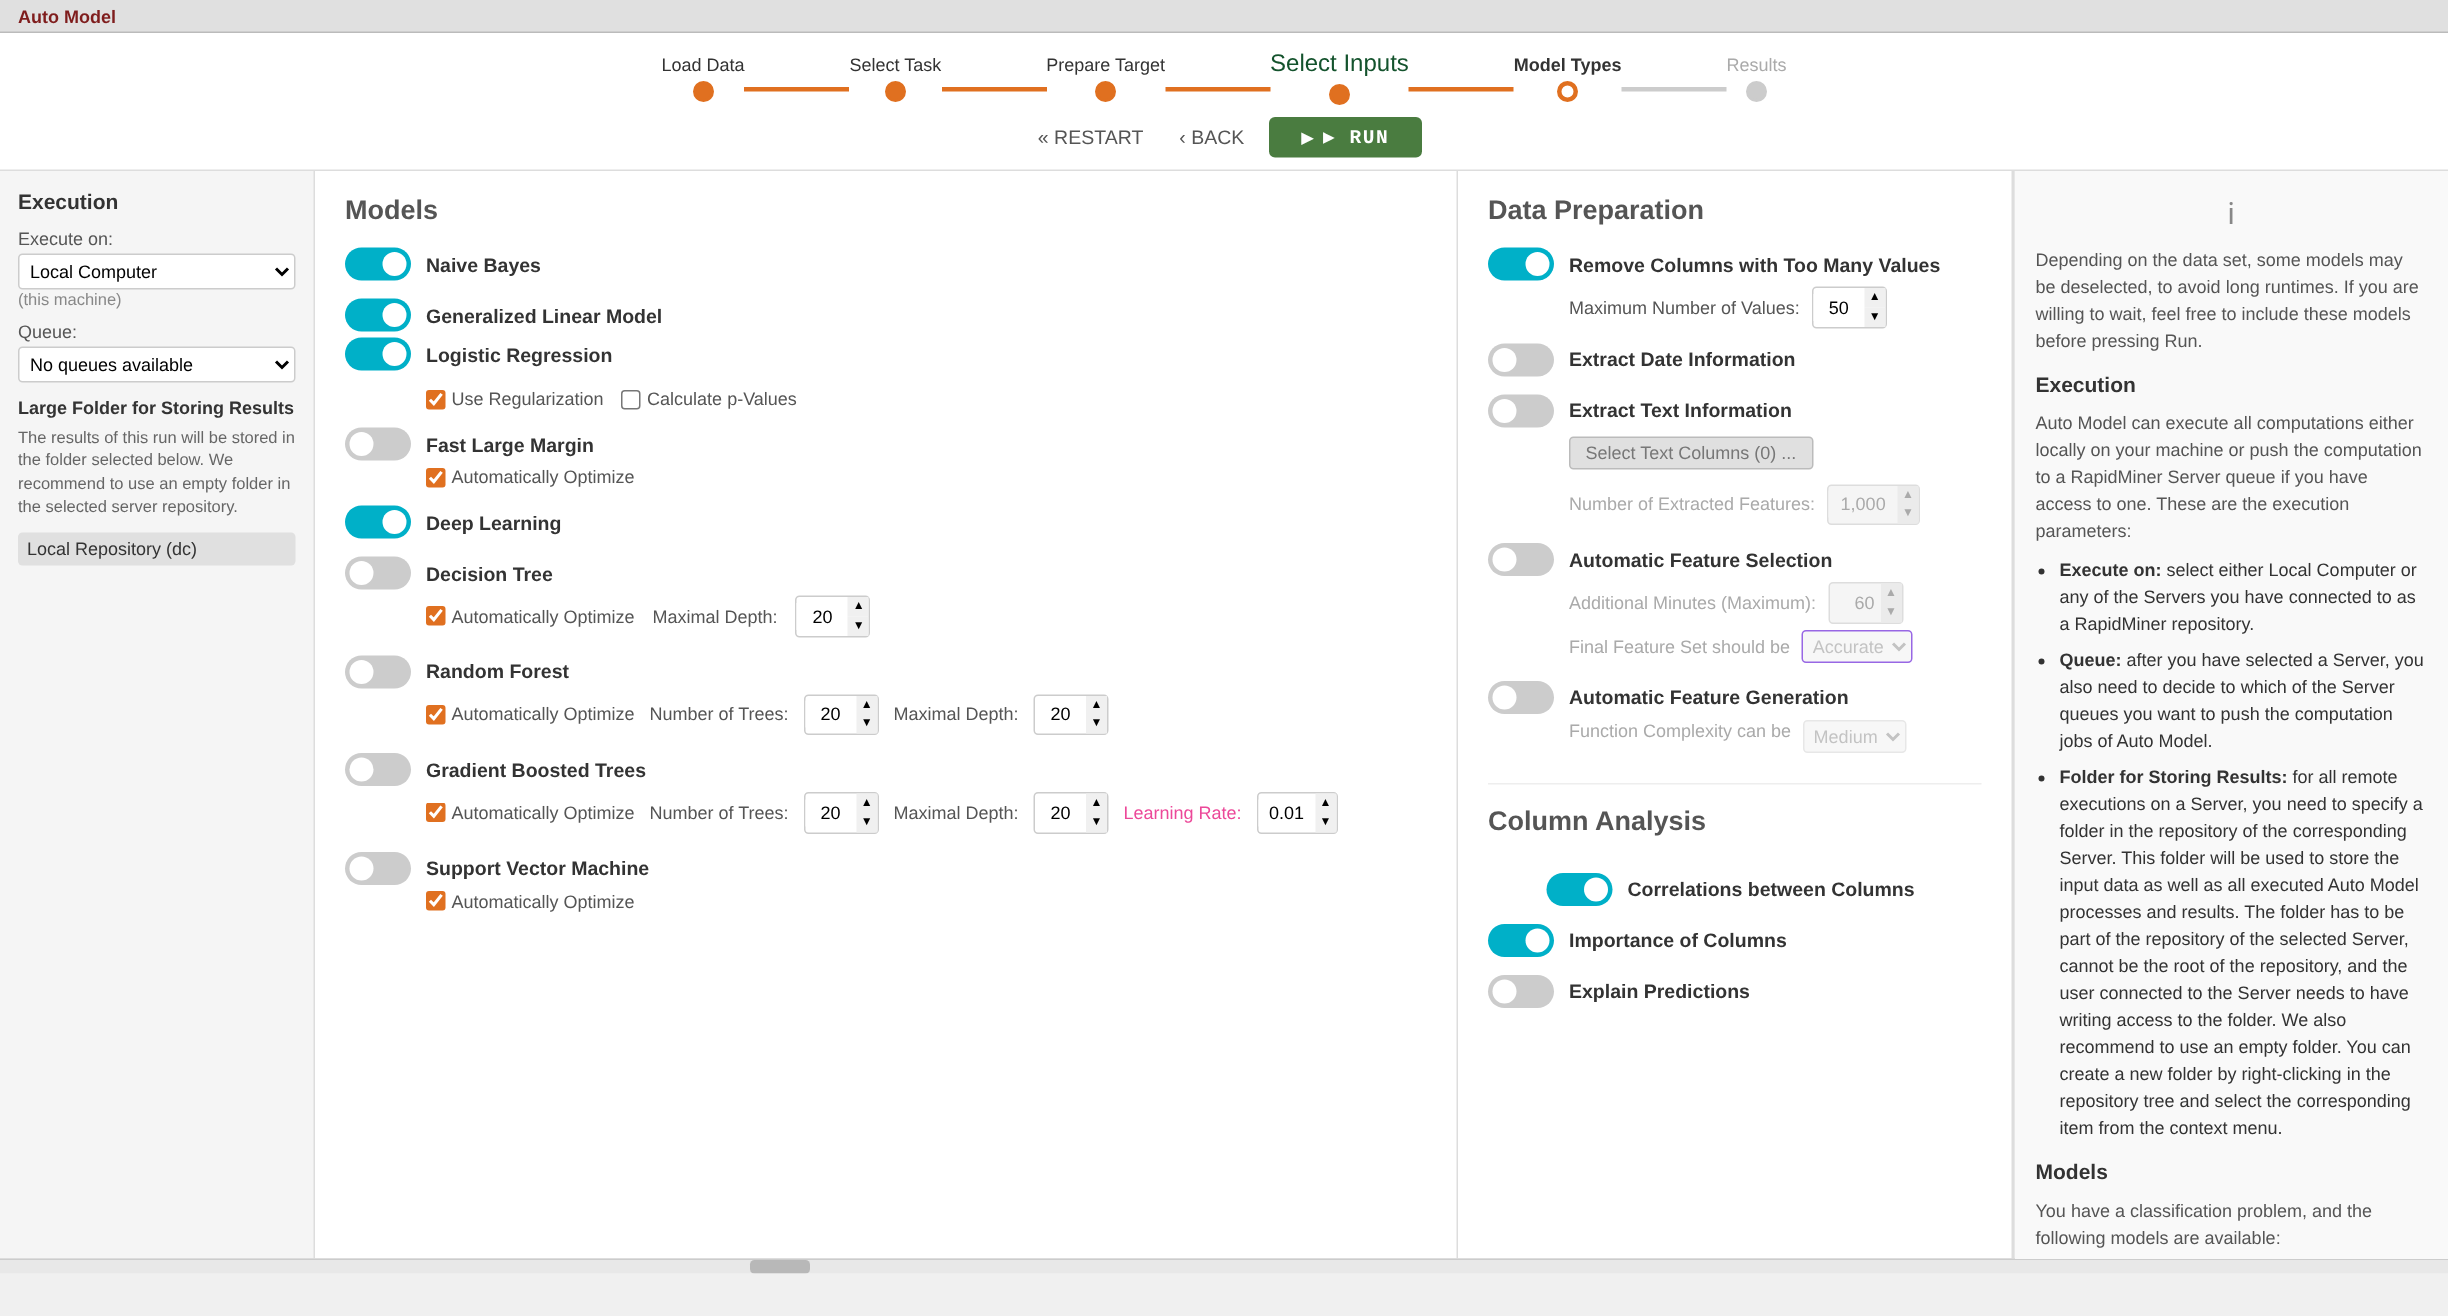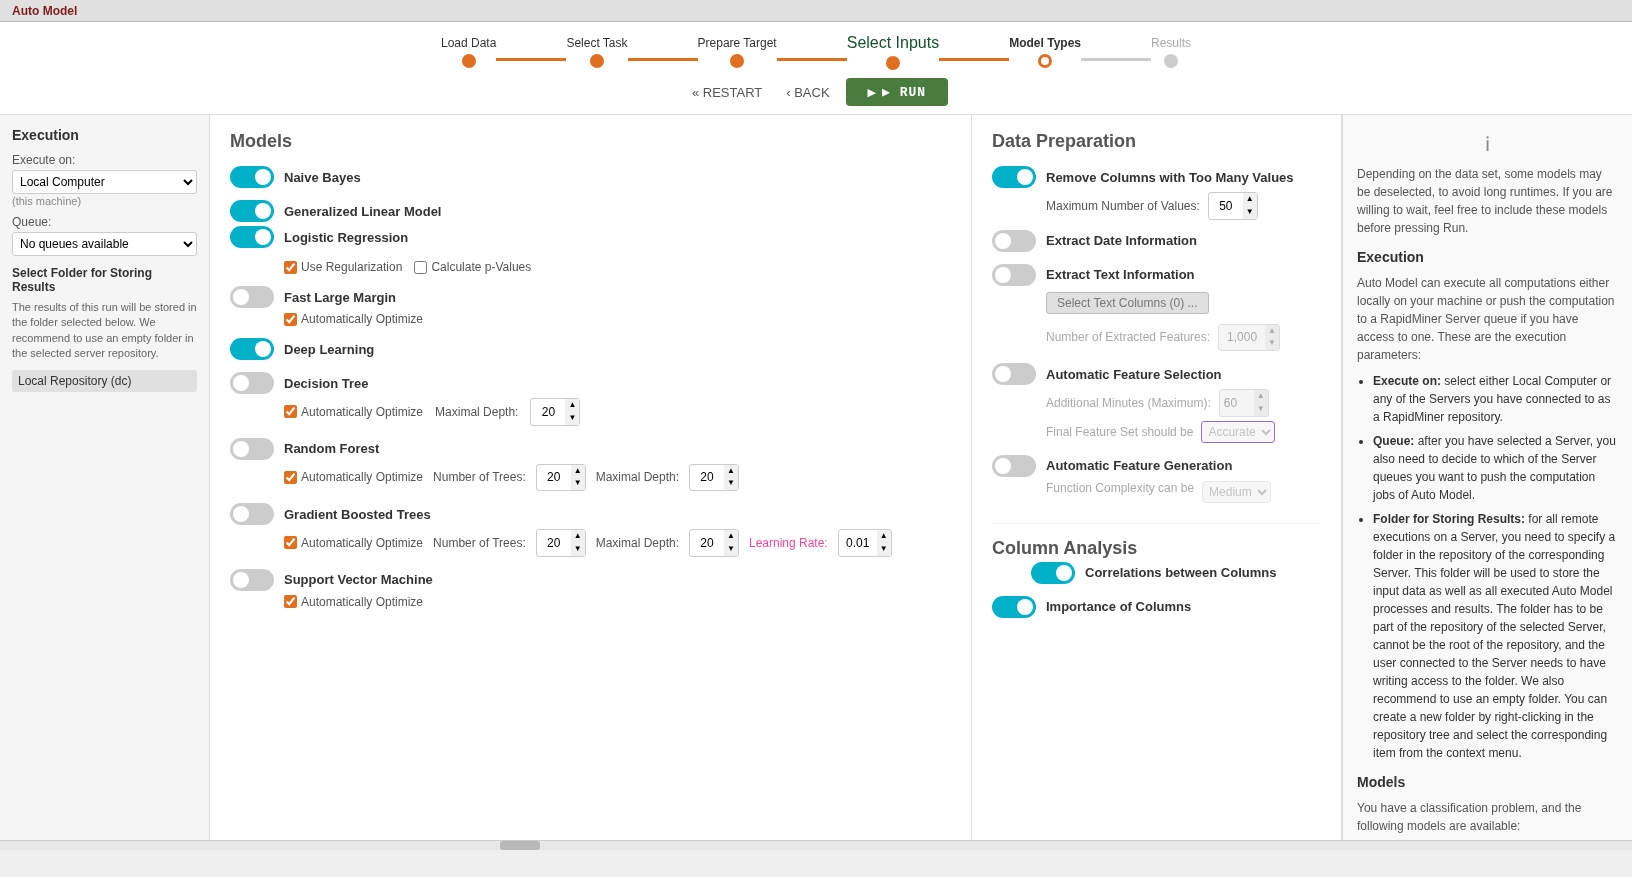--- a/index.html
+++ b/index.html
@@ -85,21 +85,21 @@
         <option>Local Computer</option>
       </select>
       <span style="font-size:11px;color:#888;display:block;margin-top:1px;">(this machine)</span>
     </div>
     <div style="margin-bottom:10px;">
       <label style="font-size:12px;color:#555;display:block;margin-bottom:3px;">Queue:</label>
       <select style="width:100%;font-size:12px;padding:3px;border:1px solid #ccc;border-radius:3px;background:#fff;">
         <option>No queues available</option>
       </select>
     </div>
-    <h4 style="font-size:12px;font-weight:bold;margin-bottom:6px;color:#333;">Select Folder for Storing Results</h4>
+    <h4 style="font-size:12px;font-weight:bold;margin-bottom:6px;color:#333;">Large Folder for Storing Results</h4>
     <p style="font-size:11px;color:#666;line-height:1.4;margin-bottom:8px;">The results of this run will be stored in the folder selected below. We recommend to use an empty folder in the selected server repository.</p>
     <div style="font-size:12px;color:#333;background:#e0e0e0;padding:4px 6px;border-radius:3px;cursor:pointer;">Local Repository (dc)</div>
   </div>
 
   <div style="flex:1;background:#fff;overflow-y:auto;padding:16px 20px;border-right:1px solid #ddd;">
     <h2 style="font-size:18px;font-weight:bold;color:#555;margin-bottom:14px;">Models</h2>
 
     <div class="model-row" style="display:flex;align-items:center;gap:10px;margin-bottom:12px;">
       <label class="toggle">
         <input type="checkbox" checked="" style="">
@@ -317,21 +317,21 @@
     <div style="display:flex;align-items:center;gap:10px;margin-bottom:4px;">
       <label class="toggle">
         <input type="checkbox" style="">
         <span class="toggle-slider"></span>
       </label>
       <span style="font-size:13px;font-weight:bold;color:#333;">Automatic Feature Selection</span>
     </div>
     <div style="margin-left:54px;margin-bottom:4px;display:flex;align-items:center;gap:8px;">
       <span style="font-size:12px;color:#aaa;">Additional Minutes (Maximum):</span>
       <div style="display:flex;align-items:center;border:1px solid #ddd;border-radius:3px;background:#f5f5f5;">
-        <input type="text" value="60" style="width: 34px; border: none; padding: 2px 4px; font-size: 12px; text-align: left; outline: none; background: rgb(245, 245, 245); color: rgb(170, 170, 170);" disabled="">
+        <input type="text" value="60" style="width: 34px; border: none; padding: 2px 4px; font-size: 12px; text-align: right; outline: none; background: rgb(245, 245, 245); color: rgb(170, 170, 170);" disabled="">
         <div style="display:flex;flex-direction:column;">
           <button disabled="" style="font-size:8px;padding:0 3px;border:none;background:#ebebeb;cursor:not-allowed;line-height:1.6;color:#aaa;">▲</button>
           <button disabled="" style="font-size:8px;padding:0 3px;border:none;background:#ebebeb;cursor:not-allowed;line-height:1.6;color:#aaa;">▼</button>
         </div>
       </div>
     </div>
     <div style="margin-left:54px;margin-bottom:12px;display:flex;align-items:center;gap:8px;">
       <span style="font-size:12px;color:#aaa;">Final Feature Set should be</span>
       <select disabled="" style="font-size:12px;padding:2px;border:1px solid #6d28d9;border-radius:3px;background:#f5f5f5;color:#aaa;">
         <option>Accurate</option>
@@ -347,38 +347,45 @@
     </div>
     <div style="margin-left:54px;margin-bottom:20px;display:flex;gap:8px;">
       <span style="font-size:12px;color:#aaa;">Function Complexity can be</span>
       <select disabled="" style="font-size:12px;padding:2px;border:1px solid #ddd;border-radius:3px;background:#f5f5f5;color:#aaa;">
         <option>Medium</option>
       </select>
     </div>
 
     <hr style="border:none;border-top:1px solid #eee;margin:8px 0 14px;">
 
-    <h2 style="font-size:18px;font-weight:bold;color:#555;margin-bottom:3px;">Column Analysis</h2>
+    <h2 style="font-size:18px;font-weight:bold;color:#555;margin-bottom:24px;">Column Analysis</h2>
 
     <div style="display:flex;align-items:center;gap:10px;margin-bottom:12px;margin-left:39px;">
       <label class="toggle">
         <input type="checkbox" checked="" style="">
         <span class="toggle-slider"></span>
       </label>
       <span style="font-size:13px;font-weight:bold;color:#333;">Correlations between Columns</span>
     </div>
 
     <div style="display:flex;align-items:center;gap:10px;margin-bottom:12px;">
       <label class="toggle">
         <input type="checkbox" checked="" style="">
         <span class="toggle-slider"></span>
       </label>
       <span style="font-size:13px;font-weight:bold;color:#333;">Importance of Columns</span>
     </div>
 
+    <div style="display:flex;align-items:center;gap:10px;margin-bottom:12px;">
+      <label class="toggle">
+        <input type="checkbox" style="">
+        <span class="toggle-slider"></span>
+      </label>
+      <span style="font-size:13px;font-weight:bold;color:#333;">Explain Predictions</span>
+    </div>
   </div>
 
   <div style="width:290px;background:#f9f9f9;border-left:1px solid #ddd;padding:14px;overflow-y:auto;font-size:12px;line-height:1.5;color:#333;flex-shrink:0;">
     <div style="text-align:center;font-size:20px;color:#888;margin-bottom:6px;">ℹ</div>
     <p style="margin-bottom:10px;color:#555;font-size:12px;">Depending on the data set, some models may be deselected, to avoid long runtimes. If you are willing to wait, feel free to include these models before pressing Run.</p>
 
     <h3 style="font-size:14px;font-weight:bold;margin:10px 0 6px;color:#333;">Execution</h3>
     <p style="margin-bottom:8px;color:#555;">Auto Model can execute all computations either locally on your machine or push the computation to a RapidMiner Server queue if you have access to one. These are the execution parameters:</p>
     <ul style="padding-left:16px;margin-bottom:8px;">
       <li style="margin-bottom:6px;"><strong>Execute on:</strong> <span>select either Local Computer or any of the Servers you have connected to as a RapidMiner repository.</span></li>

